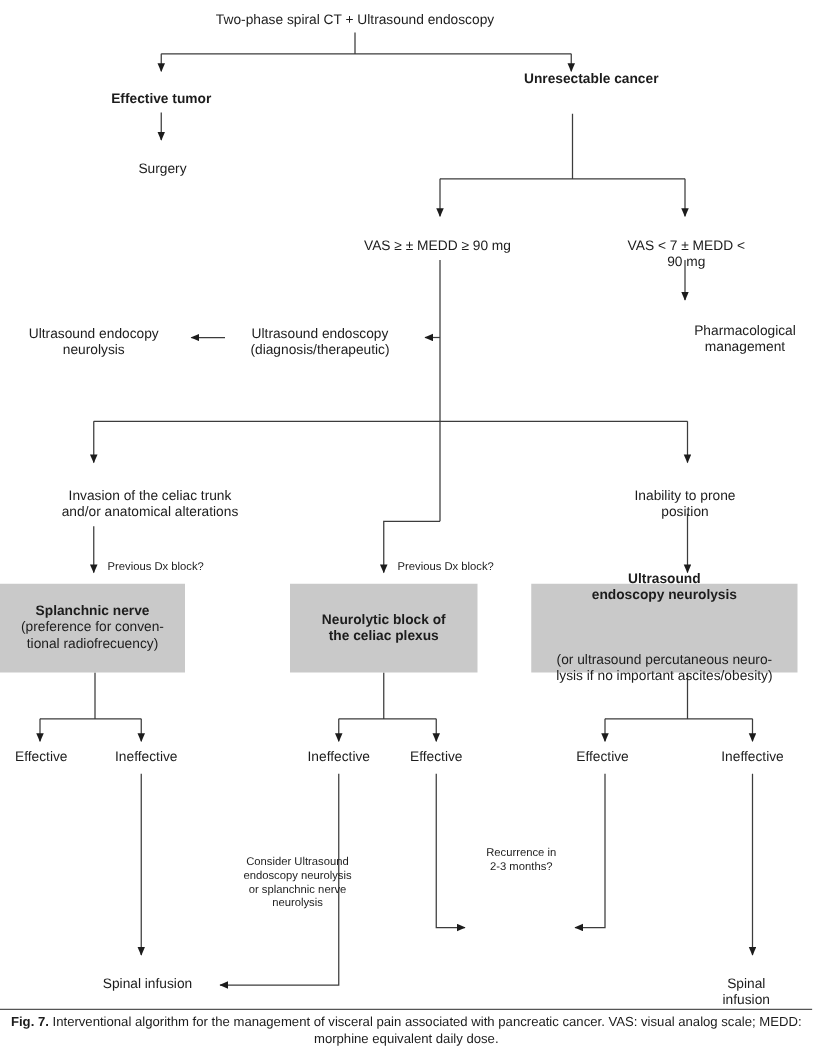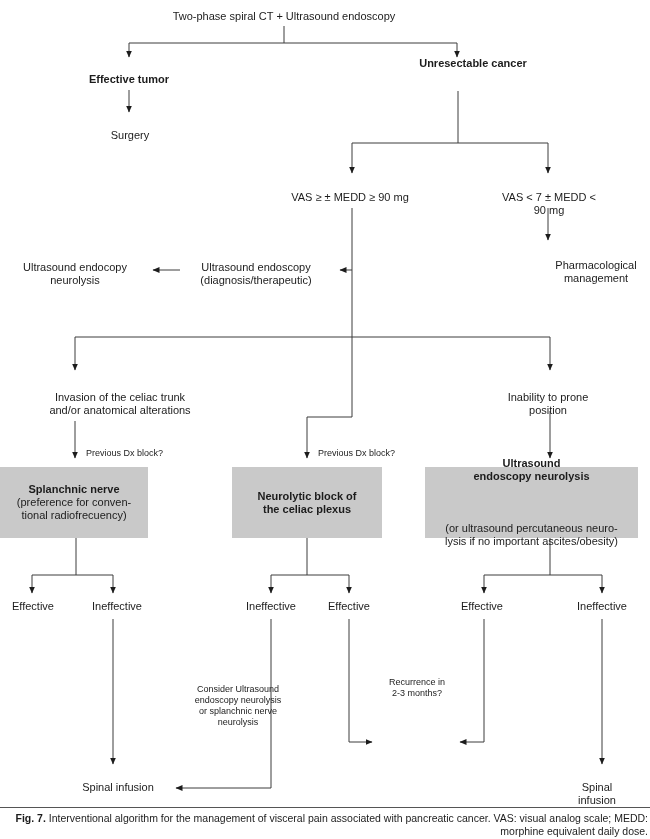--- a/index.html
+++ b/index.html
@@ -28,21 +28,21 @@
     display:flex;flex-direction:column;justify-content:center;align-items:center;
     text-align:center;
     font-size:11px;line-height:13px;
     white-space:pre-line;
   }
   .caption{
     position:absolute;left:0;top:807px;width:646px;
     border-top:1px solid #555;
     padding:4px 2px 0 2px;
     font-size:10.5px;line-height:12.5px;
-    text-align:right;
+    text-align:center;
   }
   .caption .figlab{font-weight:bold;}
 </style>
 </head>
 <body>
 
 <div id="canvas">
 
   <svg id="lines" width="650" height="839" viewBox="0 0 650 839">
     <defs>

